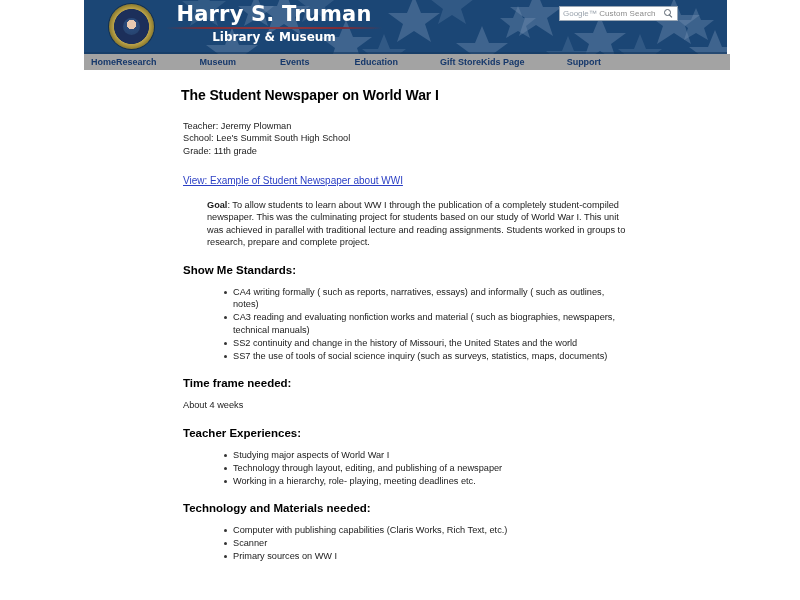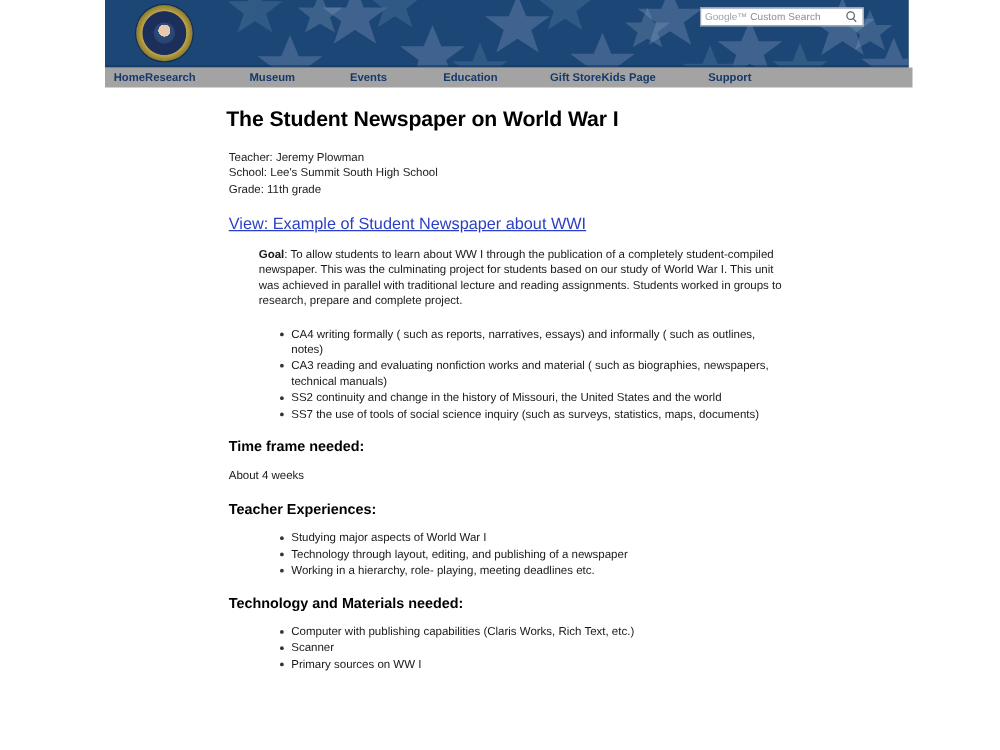--- a/index.html
+++ b/index.html
@@ -85,23 +85,23 @@
     font-family: "DejaVu Sans", sans-serif;
     font-weight: bold;
     font-size: 12px;
     line-height: 14px;
     color: #ffffff;
     white-space: nowrap;
   }
 
   #search-box {
     position: absolute;
-    right: 36px;
+    right: 49px;
     top: 6px;
-    width: 131px;
+    width: 119px;
     height: 15px;
     background: #ffffff;
     border: 1px solid #9aa7b5;
     display: flex;
     align-items: center;
     padding: 0 3px;
     box-sizing: border-box;
   }
   #search-box .ph {
     flex: 1;
@@ -167,38 +167,38 @@
   #main-nav .nav-item:nth-child(7) { }
   #main-nav .nav-item:nth-child(8) { margin-left: 42px; }
 
   
   #content {
     padding: 16px 0 0 0;
     margin-left: 181px;
     width: 450px;
   }
   #page-title {
-    font-size: 17px;
+    font-size: 14px;
     font-weight: bold;
     color: #000000;
     margin: 0 0 15px 0;
     line-height: 19px;
     letter-spacing: -0.1px;
   }
   .meta-block {
     font-size: 9.2px;
     line-height: 12.3px;
     color: #222222;
     margin: 0 0 13px 2px;
   }
   .meta-block div { white-space: nowrap; }
 
   #example-link {
     display: inline-block;
-    font-size: 13px;
+    font-size: 10px;
     line-height: 12px;
     color: #2b3fc4;
     text-decoration: underline;
     margin: 0 0 12px 2px;
   }
 
   .para {
     font-size: 9.2px;
     line-height: 12.5px;
     color: #1a1a1a;
@@ -276,20 +276,25 @@
         <polygon points="172,-6 177,6 190,6 180,14 184,26 172,19 160,26 164,14 154,6 167,6"></polygon>
         <polygon points="434,6 439,18 452,18 442,26 446,38 434,31 422,38 426,26 416,18 429,18"></polygon>
         <polygon points="612,8 617,20 630,20 620,28 624,40 612,33 600,40 604,28 594,20 607,20"></polygon>
       </g>
       <rect x="0" y="52" width="643" height="2" fill="#16395f" opacity="0.6"></rect>
     </svg>
   </div>
 
   <div class="seal"></div>
 
+  <div class="brand">
+    <div class="brand-name">Harry S. Truman</div>
+    <div class="brand-rule"></div>
+    <div class="brand-sub">Library &amp; Museum</div>
+  </div>
 
   <div id="search-box">
     <div class="ph"><span class="g">Google™</span> <span>Custom Search</span></div>
     <div class="mag"></div>
   </div>
 </div>
 
 <div id="main-nav">
   <a class="nav-item" href="#">Home</a>
   <a class="nav-item" href="#">Research</a>
@@ -309,20 +314,21 @@
     <div>Teacher: Jeremy Plowman</div>
     <div>School: Lee's Summit South High School</div>
     <div>Grade: 11th grade</div>
   </div>
 
   <a id="example-link" href="#">View: Example of Student Newspaper about WWI</a>
 
   <p class="para"><b>Goal</b><span>: To allow students to learn about WW I through the publication of a completely student-compiled newspaper. This was the culminating project for students based on our study of World War I. This unit was achieved in parallel with traditional lecture and reading assignments. Students worked in groups to research, prepare and complete project.</span></p>
 
   
+  <h2 class="section-head">Show Me Standards:</h2>
   <ul class="bullets">
     <li>CA4 writing formally ( such as reports, narratives, essays) and informally ( such as outlines, notes)</li>
     <li>CA3 reading and evaluating nonfiction works and material ( such as biographies, newspapers, technical manuals)</li>
     <li>SS2 continuity and change in the history of Missouri, the United States and the world</li>
     <li>SS7 the use of tools of social science inquiry (such as surveys, statistics, maps, documents)</li>
   </ul>
 
   
   <h2 class="section-head">Time frame needed:</h2>
   <p class="plain-line">About 4 weeks</p>

